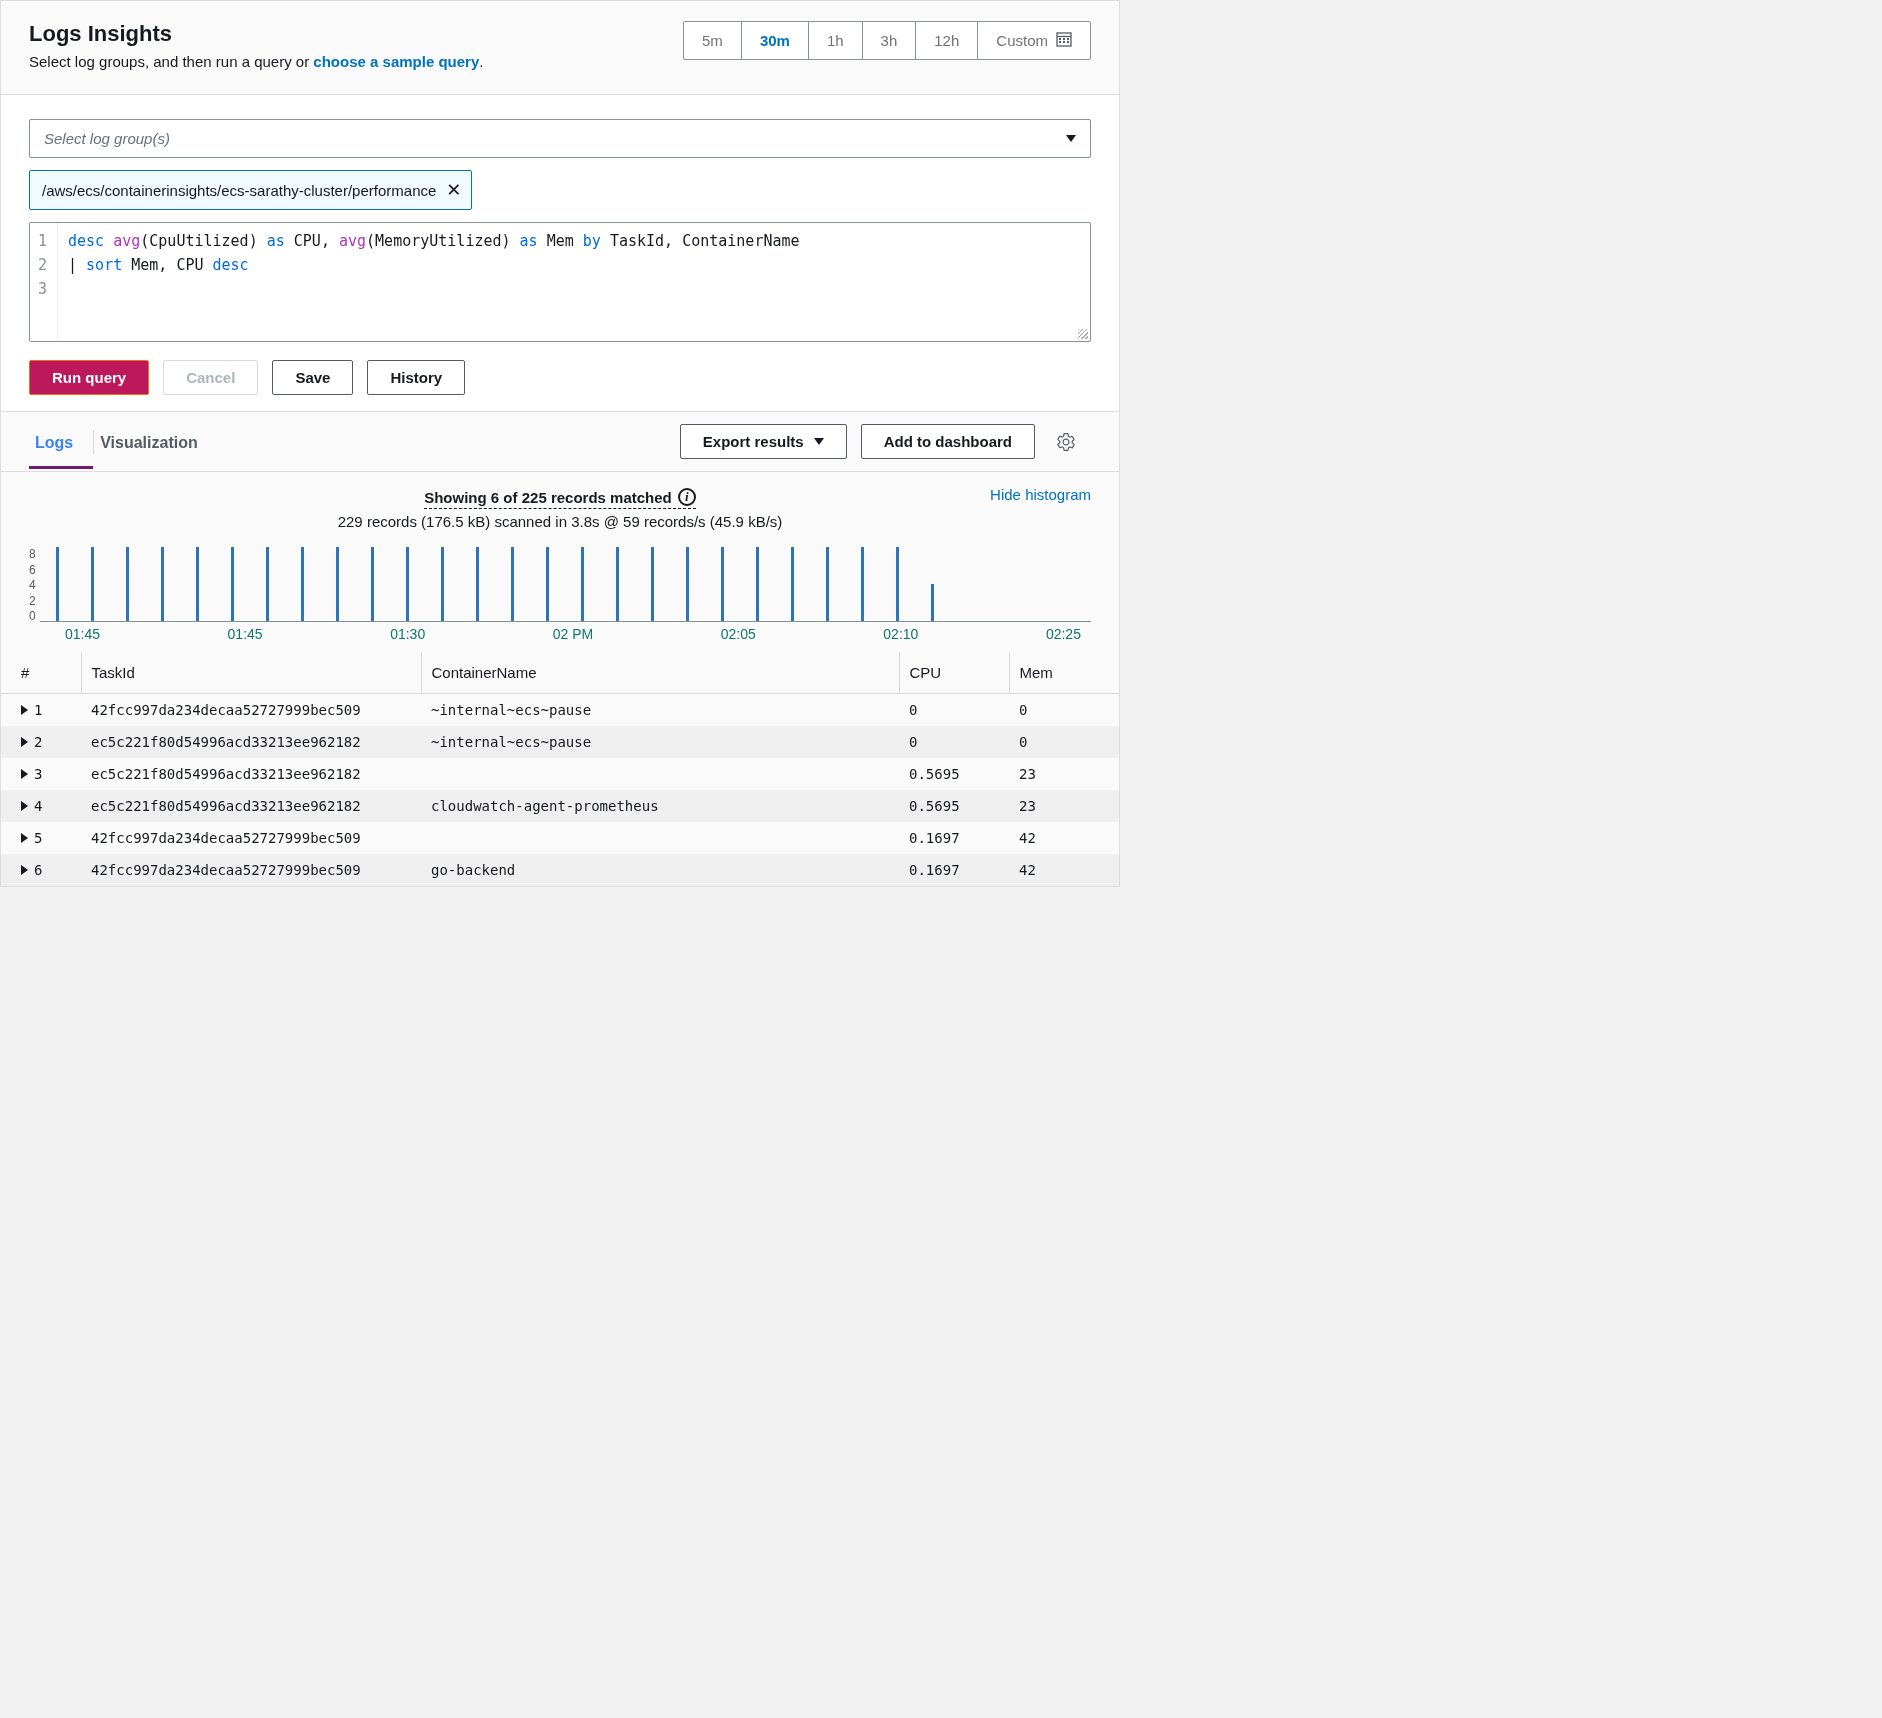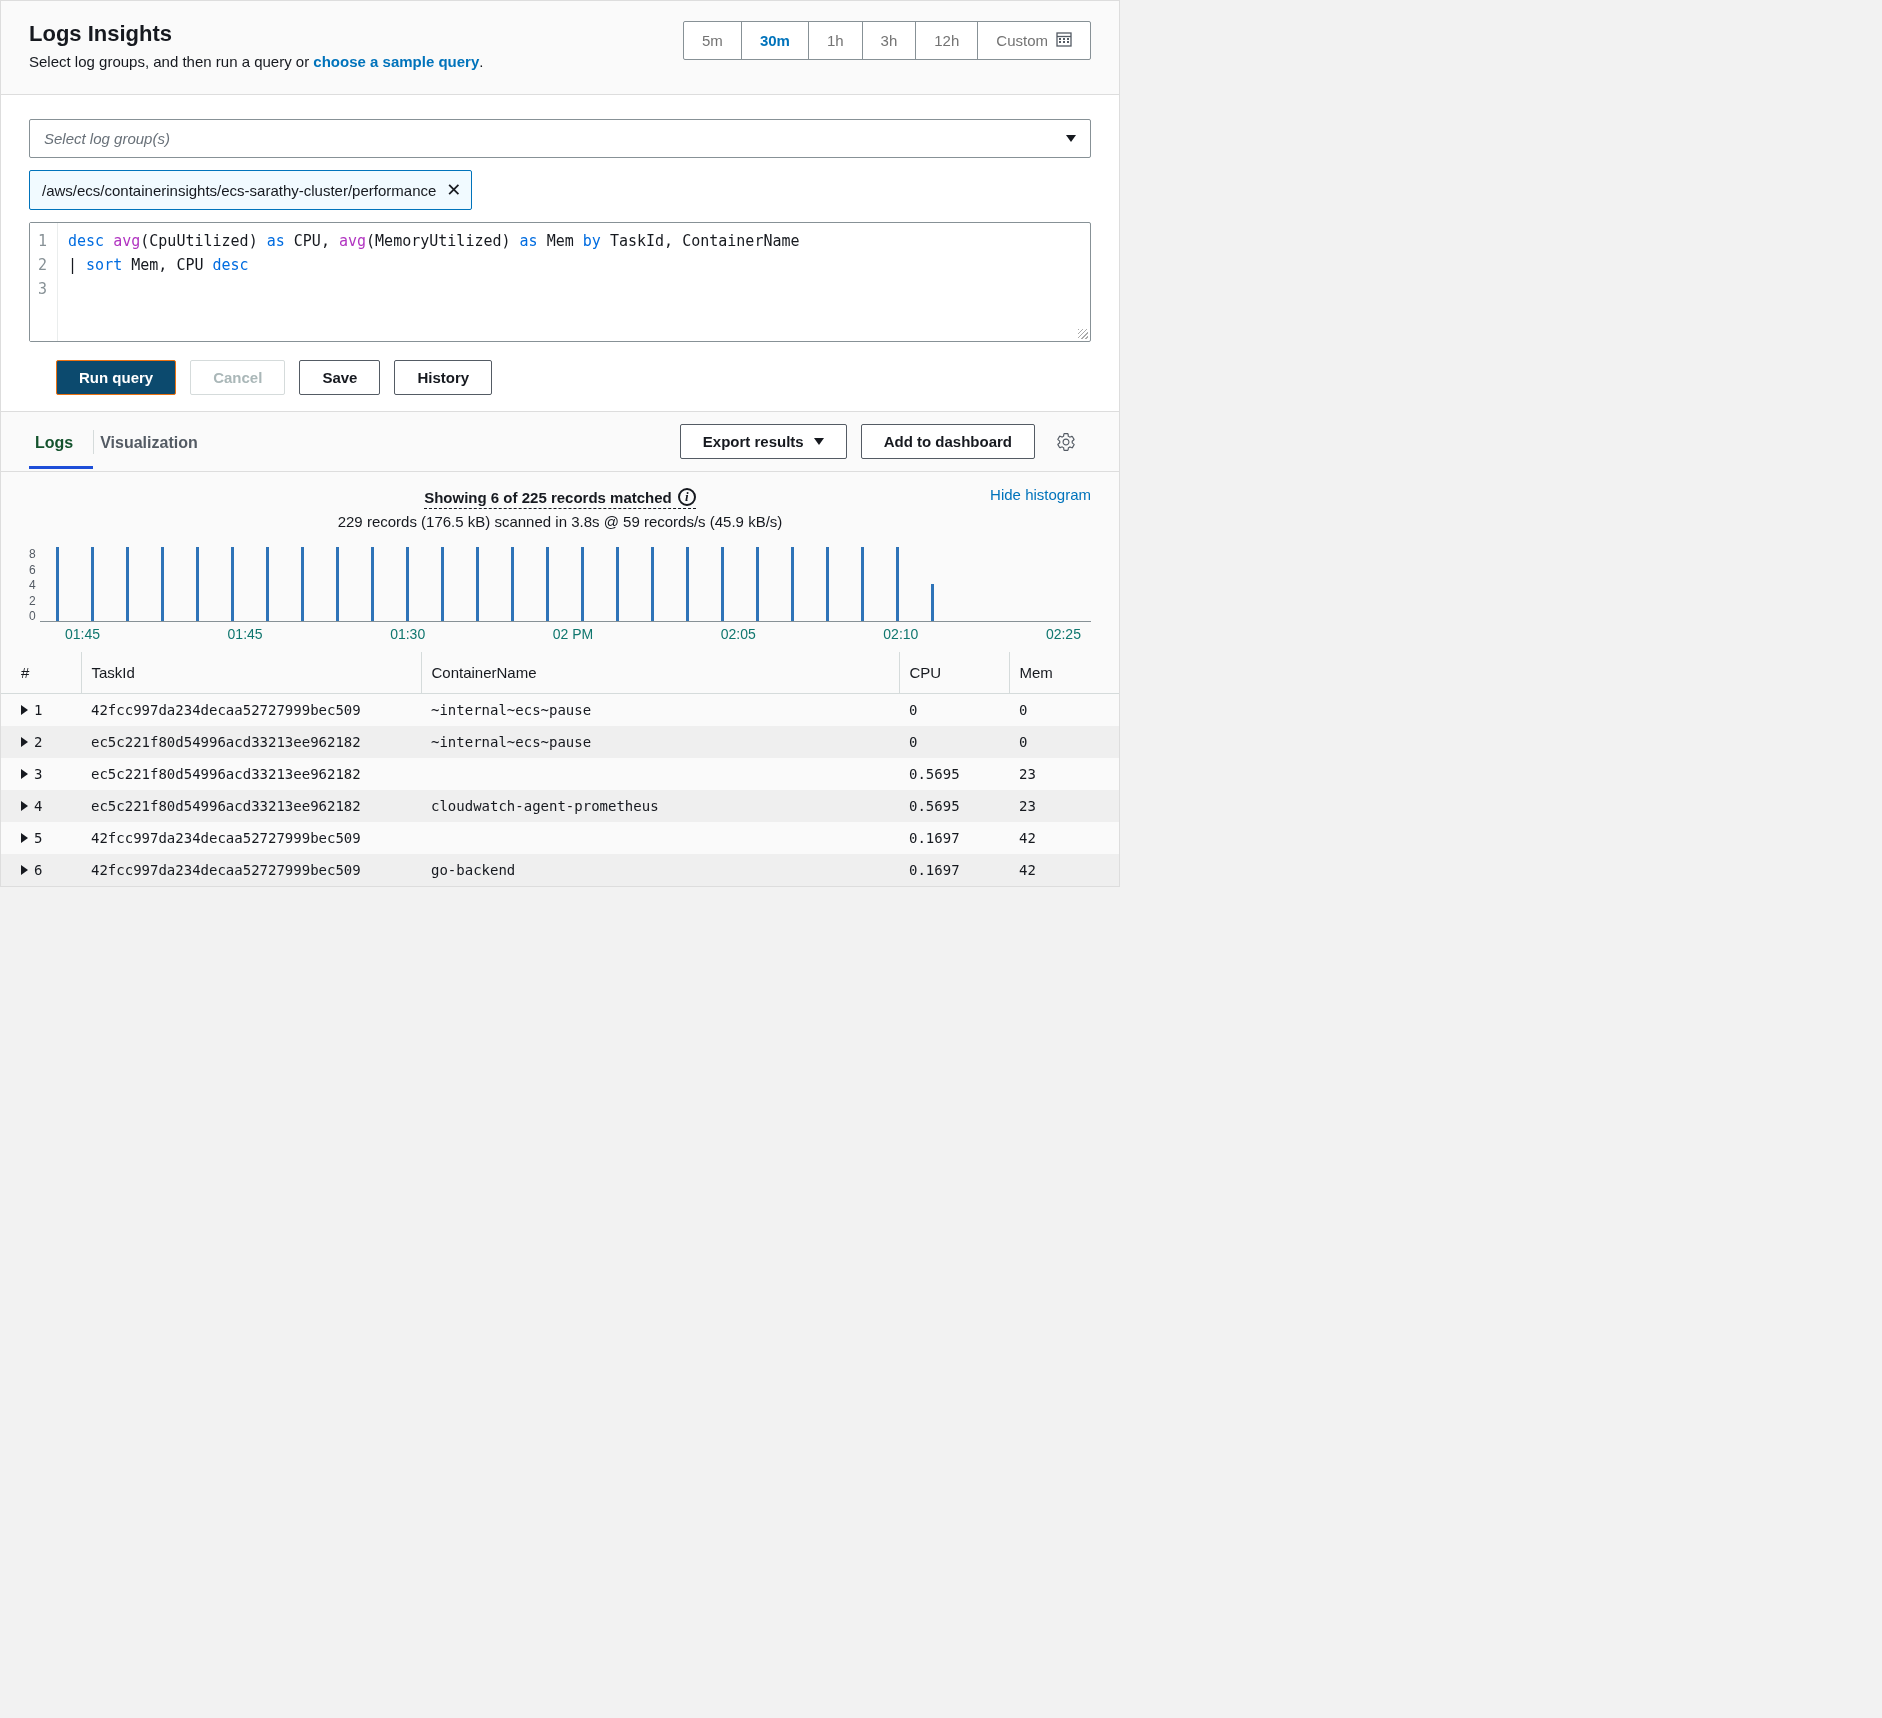--- a/index.html
+++ b/index.html
@@ -133,24 +133,23 @@
     padding: 8px 22px;
     font-size: 15px;
     font-weight: 700;
     border-radius: 2px;
     cursor: pointer;
     border: 1px solid #545b64;
     background: #fff;
     color: #16191f;
   }
   .btn.primary {
-    background: #0c4a6e;
+    background: #be185d;
     border-color: #ec7211;
     color: #fff;
-    margin-left: 27px;
   }
   .btn.disabled {
     color: #aab7b8;
     border-color: #d5dbdb;
     cursor: default;
   }
   .hint {
     margin-top: 12px;
     font-size: 14px;
     color: #16191f;
@@ -172,22 +171,22 @@
     gap: 0;
   }
   .tab {
     padding: 20px 20px 14px 6px;
     font-size: 16px;
     font-weight: 700;
     color: #545b64;
     cursor: pointer;
   }
   .tab.active {
-    color: #14532d;
-    border-bottom: 3px solid #1d4ed8;
+    color: #3b82f6;
+    border-bottom: 3px solid #701a75;
   }
   .tab-sep {
     width: 1px;
     height: 24px;
     background: #d5dbdb;
     align-self: center;
   }
   .tabs-right {
     margin-left: auto;
     display: flex;

